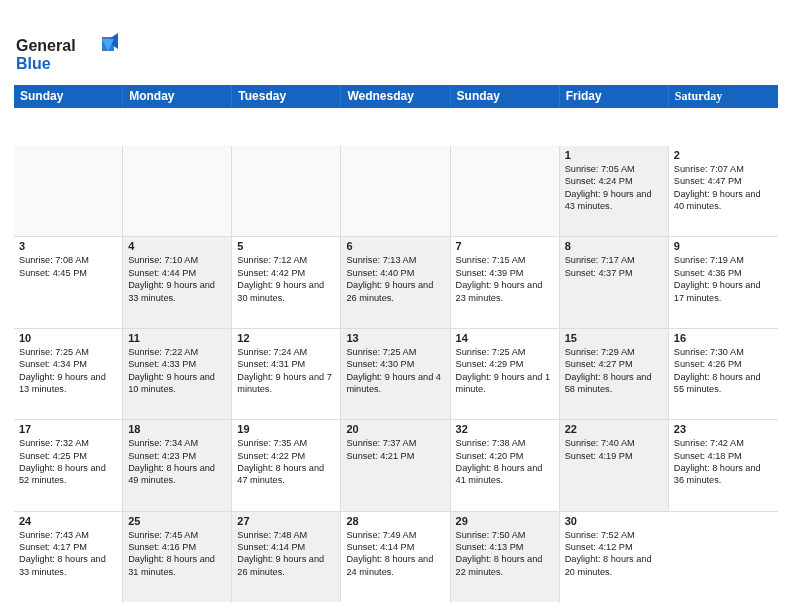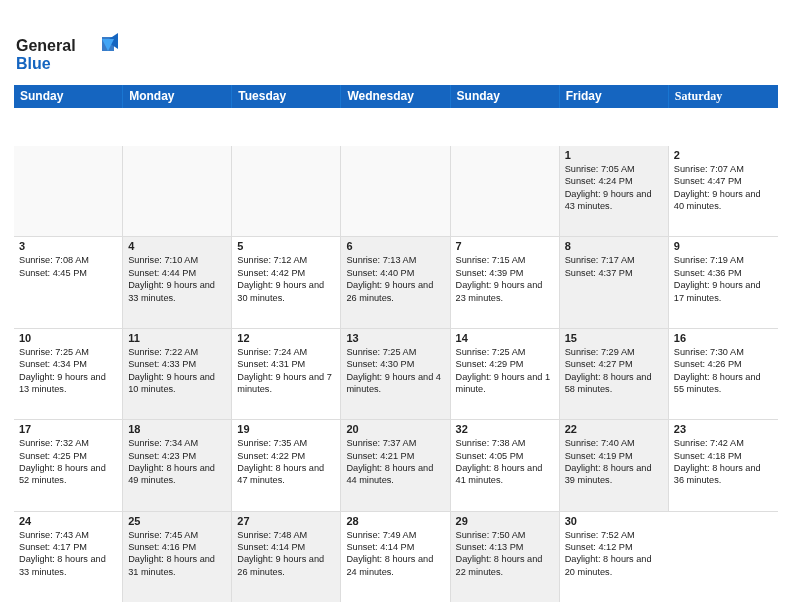--- a/index.html
+++ b/index.html
@@ -250,33 +250,31 @@
           <div class="cal-cell">
             <span class="day-num">19</span>
             <span class="cell-line">Sunrise: 7:35 AM</span>
             <span class="cell-line">Sunset: 4:22 PM</span>
             <span class="cell-line">Daylight: 8 hours and 47 minutes.</span>
           </div>
           <div class="cal-cell shaded">
             <span class="day-num">20</span>
             <span class="cell-line">Sunrise: 7:37 AM</span>
             <span class="cell-line">Sunset: 4:21 PM</span>
-            <span class="cell-line">Daylight: 8 hours and 44 minutes.</span>
           </div>
           <div class="cal-cell">
             <span class="day-num">32</span>
             <span class="cell-line">Sunrise: 7:38 AM</span>
-            <span class="cell-line">Sunset: 4:05 PM</span>
+            <span class="cell-line">Sunset: 4:20 PM</span>
             <span class="cell-line">Daylight: 8 hours and 41 minutes.</span>
           </div>
           <div class="cal-cell shaded">
             <span class="day-num">22</span>
             <span class="cell-line">Sunrise: 7:40 AM</span>
             <span class="cell-line">Sunset: 4:19 PM</span>
-            <span class="cell-line">Daylight: 8 hours and 39 minutes.</span>
           </div>
           <div class="cal-cell">
             <span class="day-num">23</span>
             <span class="cell-line">Sunrise: 7:42 AM</span>
             <span class="cell-line">Sunset: 4:18 PM</span>
             <span class="cell-line">Daylight: 8 hours and 36 minutes.</span>
           </div>
         </div>
         <div class="cal-row">
           <div class="cal-cell">

